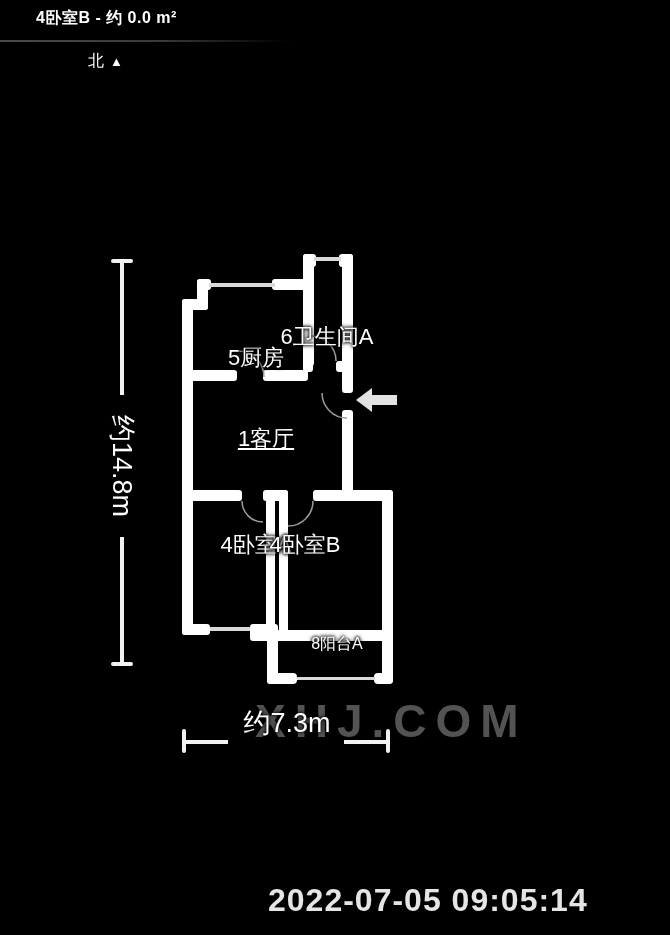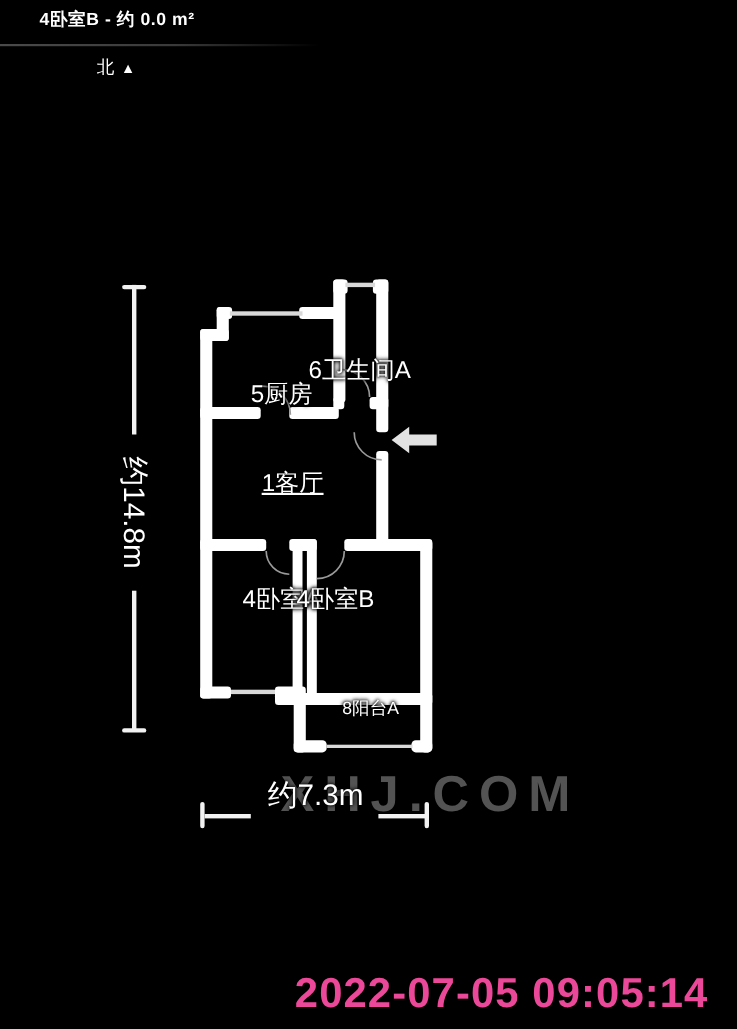--- a/index.html
+++ b/index.html
@@ -16,21 +16,21 @@
   .room-label{font-size:22px;white-space:nowrap;transform:translateX(-50%);
     text-shadow:0 0 3px #000,0 0 3px #000,0 0 5px #000;z-index:5;}
   .dim-label{font-size:27px;white-space:nowrap;z-index:5;
     text-shadow:0 0 3px #000,0 0 4px #000;}
   .dim-v{left:122px;top:466px;transform:translate(-50%,-50%) rotate(90deg);}
   .dim-h{left:287px;top:723px;transform:translate(-50%,-50%);}
   .wm-logo{left:252px;top:592px;font-size:100px;font-weight:bold;letter-spacing:55px;
     color:#585858;z-index:1;line-height:1;}
   .wm-site{left:255px;top:698px;font-size:46px;font-weight:bold;letter-spacing:9px;
     color:#535353;z-index:1;line-height:1;}
-  .timestamp{left:268px;top:882px;font-size:38px;font-weight:bold;color:#ec4899;
+  .timestamp{left:268px;top:882px;font-size:32px;font-weight:bold;color:#e5e5e5;
     letter-spacing:1px;z-index:2;}
   svg.plan{position:absolute;left:0;top:0;z-index:3;}
 </style>
 </head>
 <body>
 
 <div id="screen">
 
   <div class="abs header-title">4卧室B - 约 0.0 m²</div>
   <div class="abs header-divider"></div>

